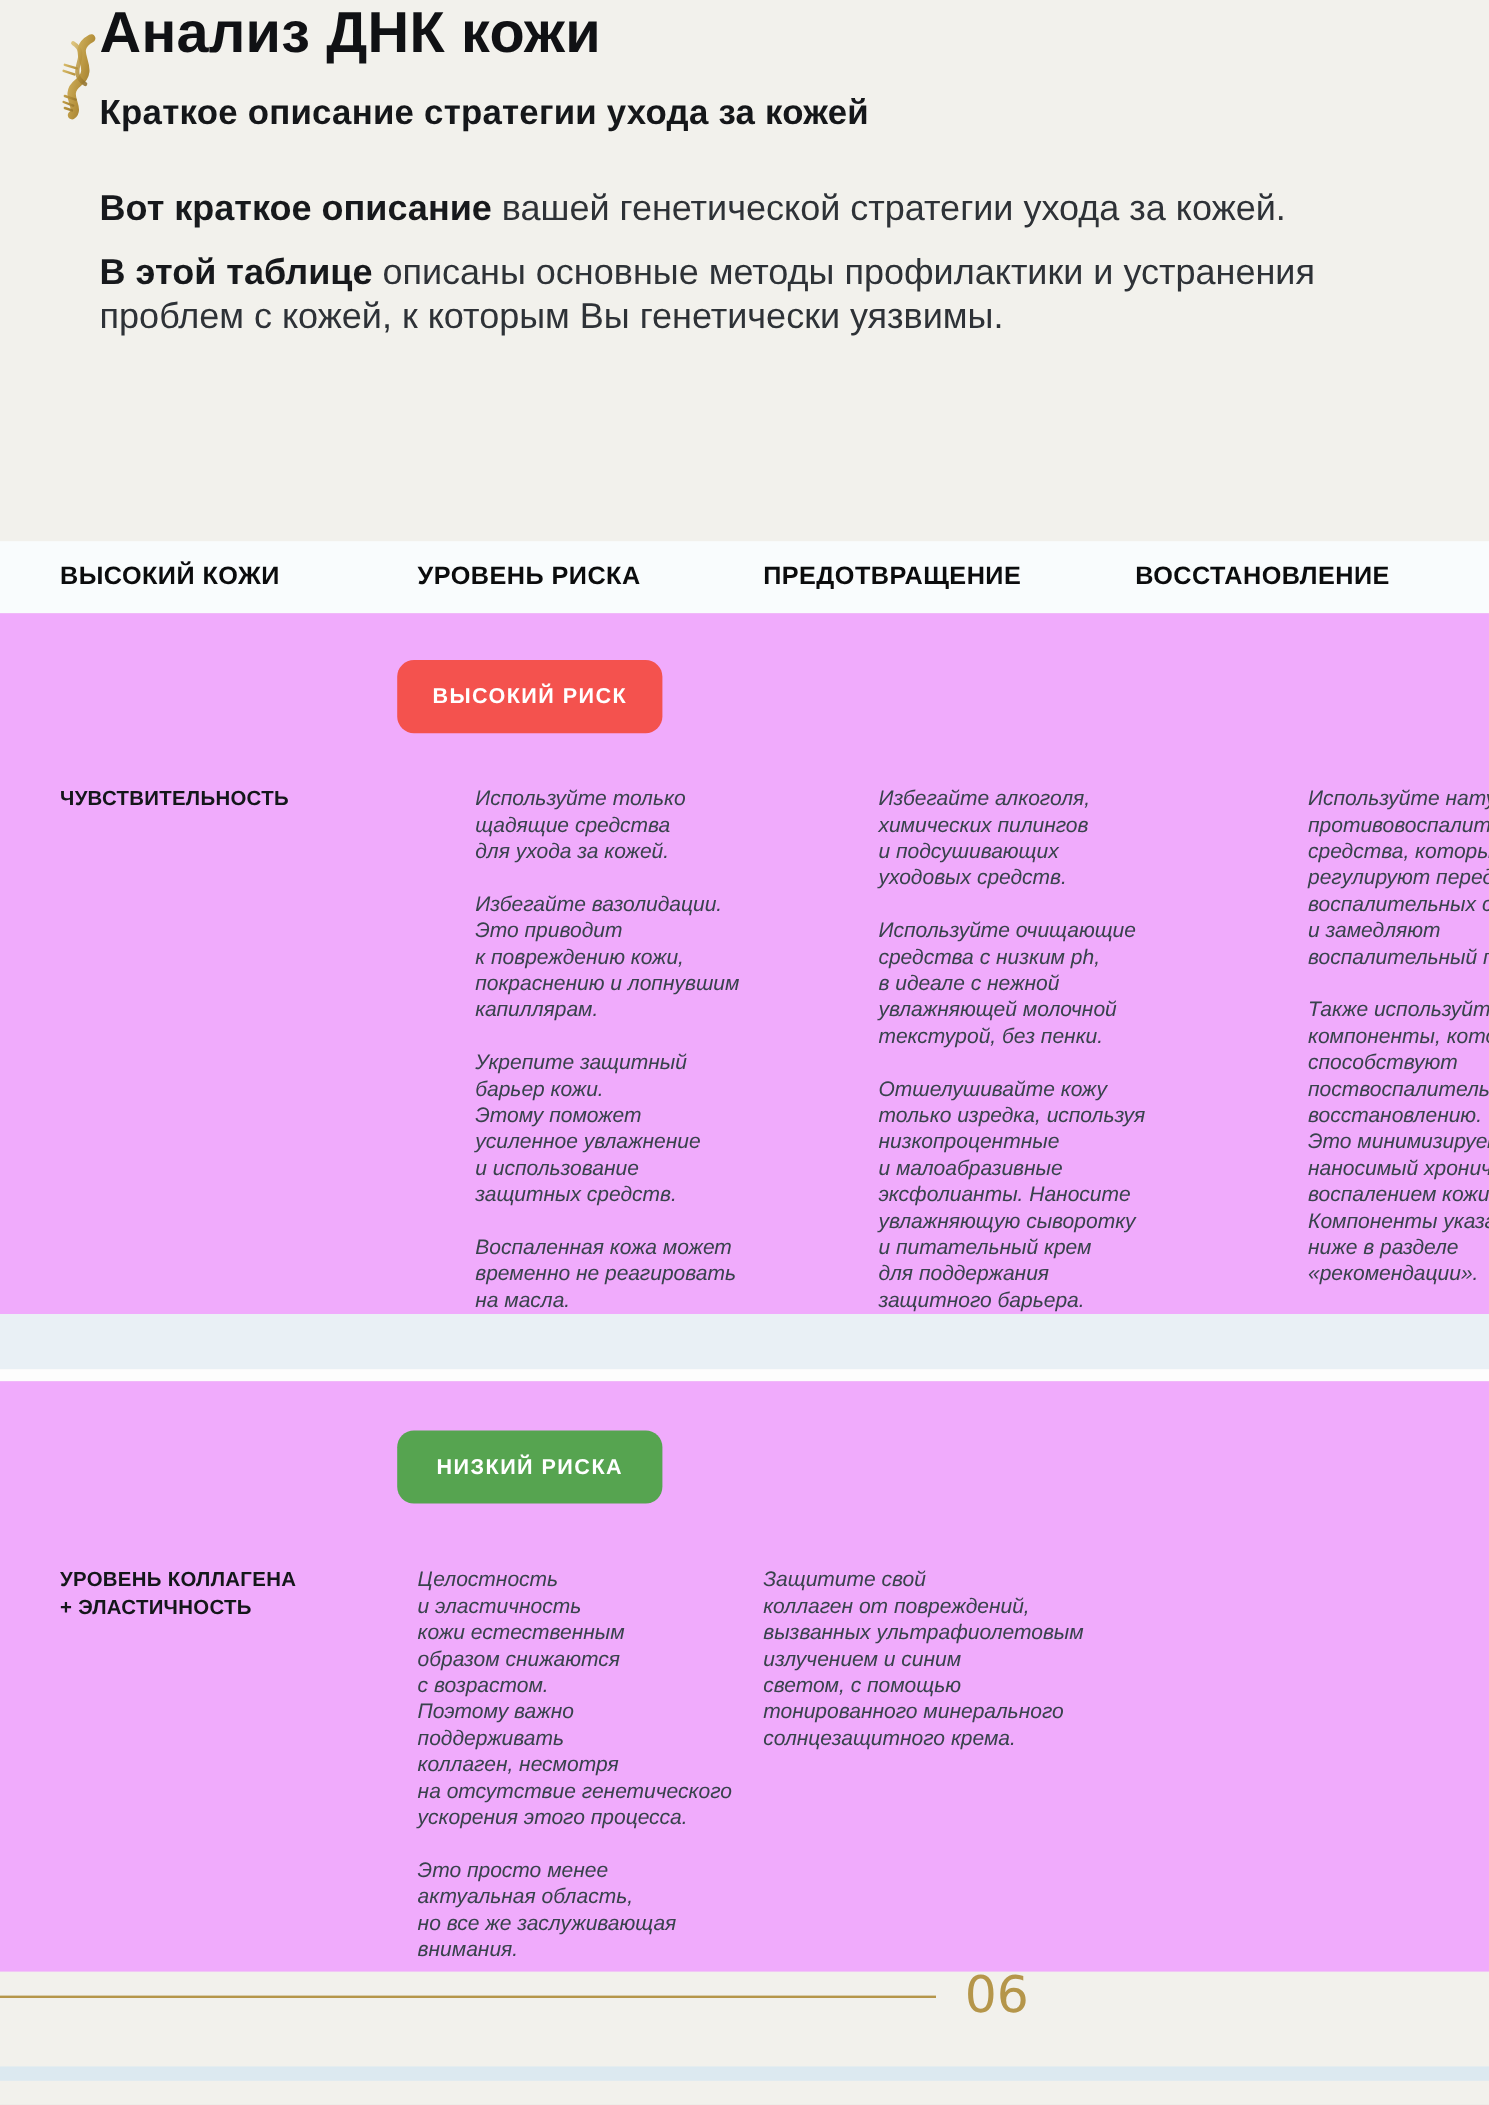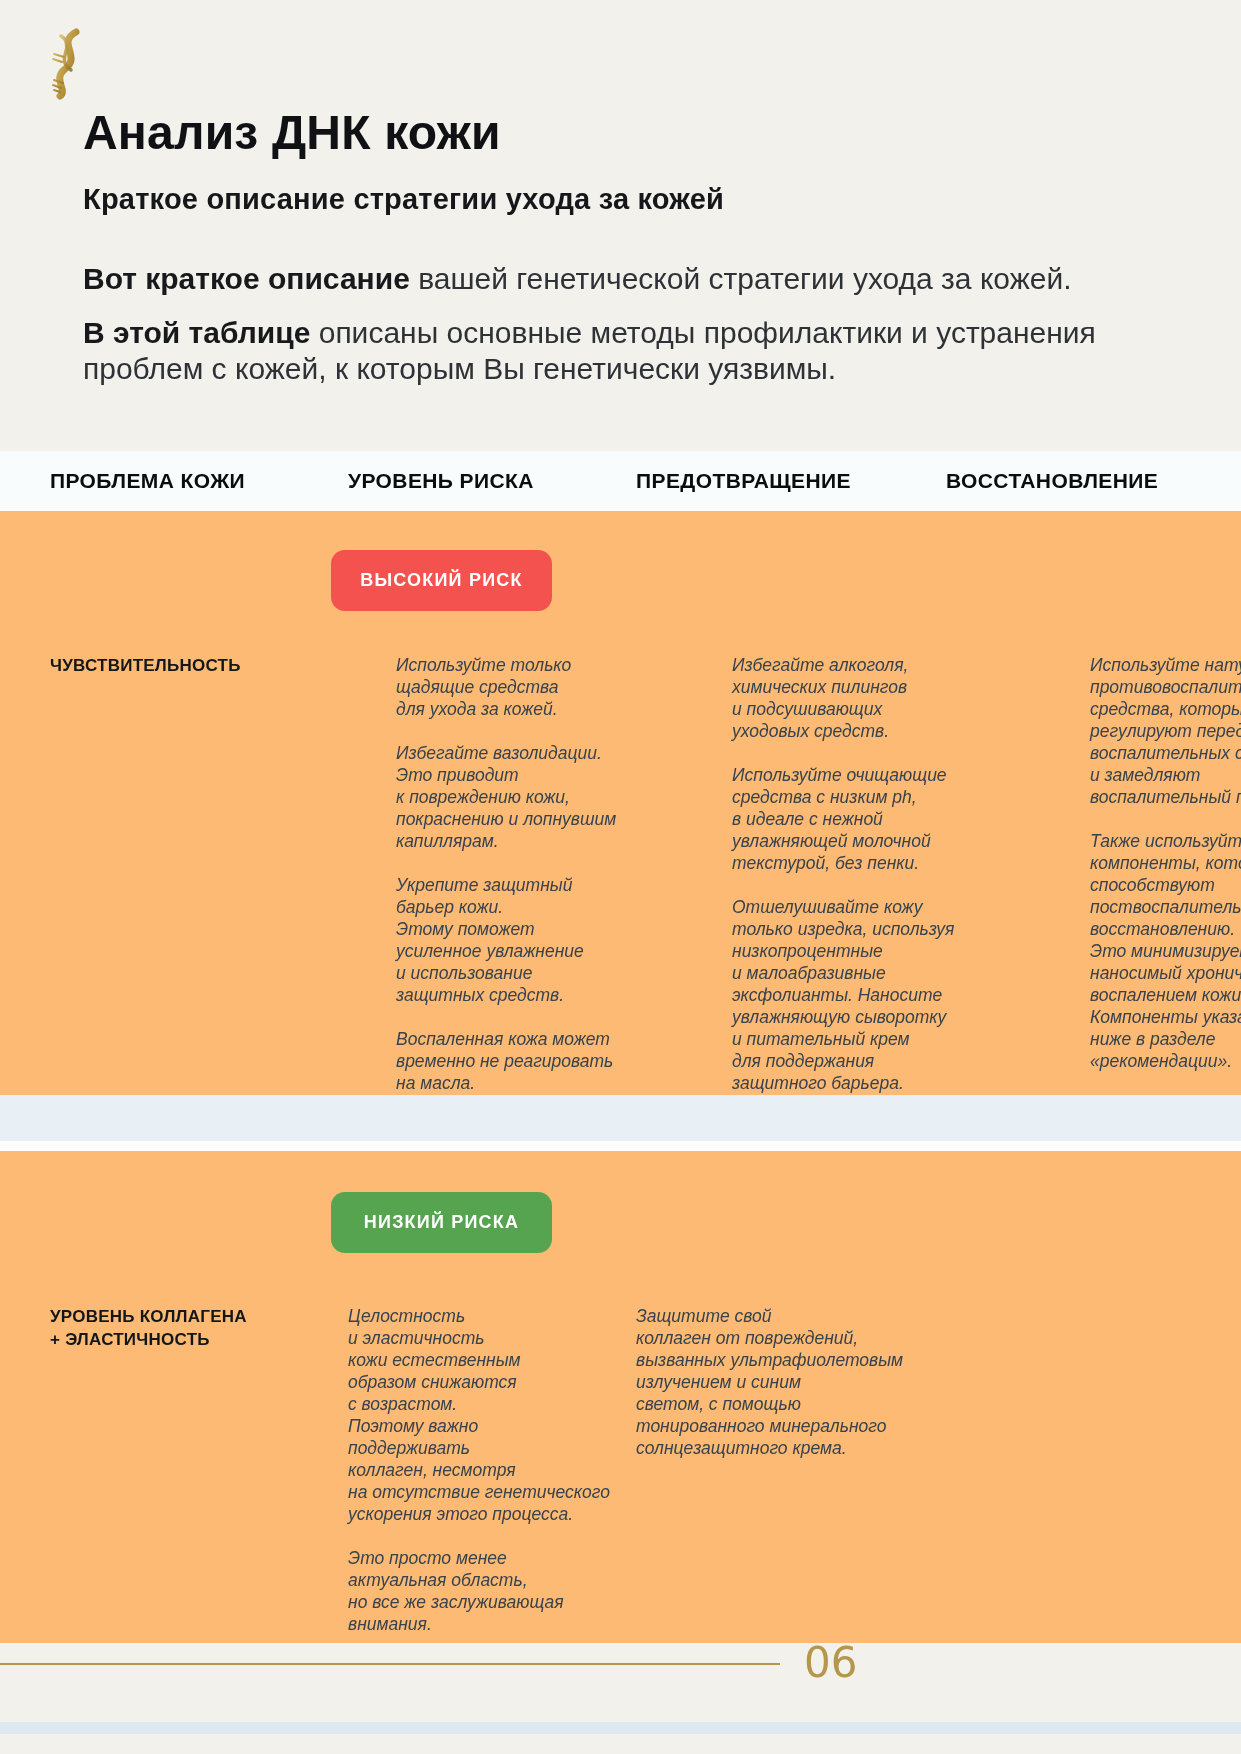--- a/index.html
+++ b/index.html
@@ -1,34 +1,34 @@
 <!DOCTYPE html>
 <html><head>
 <meta charset="utf-8">
 <style>
   html,body{margin:0;padding:0;background:#e9e8e3;}
   .page{position:relative;width:1241px;height:1754px;margin:0 auto;background:#f2f1ec;
         font-family:"Liberation Sans", sans-serif;overflow:hidden;}
 
   
-  .hero{position:relative;height:451px;box-sizing:border-box;padding-top:105px;}
+  .hero{position:relative;height:451px;box-sizing:border-box;}
   .logo{position:absolute;left:48px;top:28px;width:42px;height:72px;}
   h1.title{margin:0 0 0 83px;font-size:48px;line-height:55px;font-weight:700;color:#101114;letter-spacing:.2px;}
   h2.subtitle{margin:22px 0 0 83px;font-size:29px;line-height:35px;font-weight:700;color:#15171a;letter-spacing:.2px;}
   p.intro{margin:0 0 0 83px;max-width:1030px;font-size:30px;line-height:36px;color:#2e3237;}
   p.intro.first{margin-top:44px;}
   p.intro.second{margin-top:18px;}
   p.intro b{color:#17191c;}
 
   
   .grid{display:grid;grid-template-columns:298px 288px 310px 246px;box-sizing:border-box;padding-left:50px;}
   .thead{height:60px;background:#f9fcfd;align-items:center;}
   .th{font-size:21px;font-weight:700;color:#0b0c0d;letter-spacing:.4px;}
 
-  .risk-section{background:#fdba74;box-sizing:border-box;}
+  .risk-section{background:#f0abfc;box-sizing:border-box;}
   .risk-section.high{height:584px;padding-top:39px;}
   .risk-section.low{height:492px;padding-top:41px;}
 
   .badge{margin-left:331px;width:221px;height:61px;border-radius:14px;
          display:flex;align-items:center;justify-content:center;
          color:#ffffff;font-size:18px;font-weight:700;letter-spacing:1.2px;}
   .badge.high{background:#f4524e;}
   .badge.low{background:#56a450;}
 
   .row-grid.r1{margin-top:43px;gap:48px;}
@@ -67,21 +67,21 @@
         <path d="M6 26 L16 29 M5 31 L14 34 M6 52 L15 55 M5 57 L13 60 M6 62 L12 64" stroke="url(#gold)" stroke-width="2" stroke-linecap="round"></path>
       </svg>
     </div>
     <h1 class="title">Анализ ДНК кожи</h1>
     <h2 class="subtitle">Краткое описание стратегии ухода за кожей</h2>
     <p class="intro first"><b>Вот краткое описание</b><span> вашей генетической стратегии ухода за кожей.</span></p>
     <p class="intro second"><b>В этой таблице</b><span> описаны основные методы профилактики и устранения проблем с кожей, к которым Вы генетически уязвимы.</span></p>
   </div>
 
   <div class="grid thead">
-    <div class="th">ПРОБЛЕМА КОЖИ</div>
+    <div class="th">ВЫСОКИЙ КОЖИ</div>
     <div class="th">УРОВЕНЬ РИСКА</div>
     <div class="th">ПРЕДОТВРАЩЕНИЕ</div>
     <div class="th">ВОССТАНОВЛЕНИЕ</div>
   </div>
 
   <section class="risk-section high">
     <div class="badge high">ВЫСОКИЙ РИСК</div>
     <div class="grid row-grid r1">
       <div class="problem">ЧУВСТВИТЕЛЬНОСТЬ</div>
       <div class="cell">Используйте только

